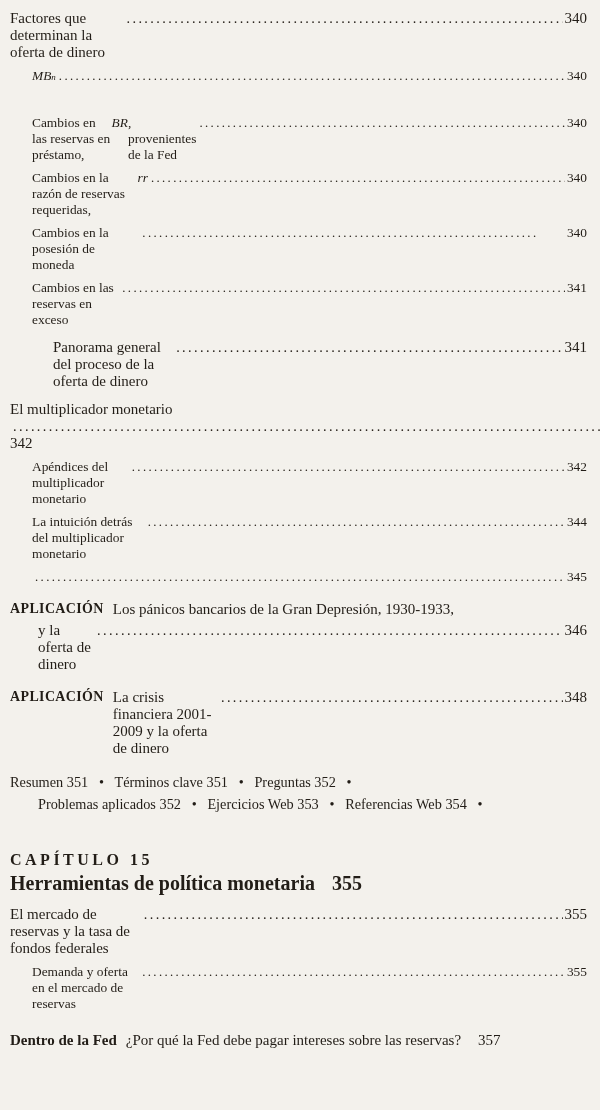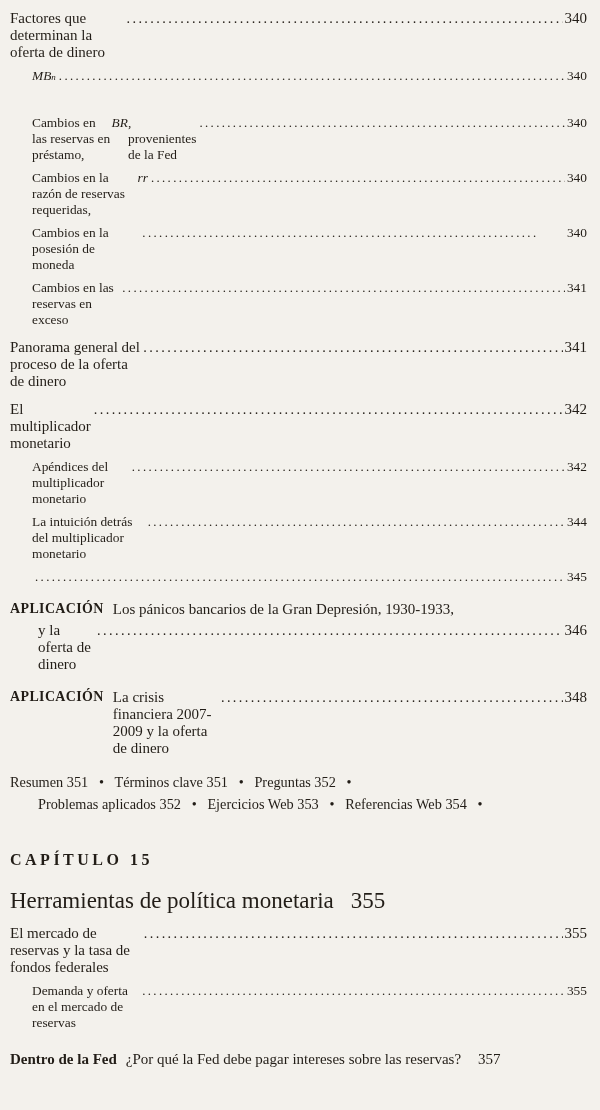--- a/index.html
+++ b/index.html
@@ -21,21 +21,21 @@
     content:"........................................................................................................................................................................";
     letter-spacing:2.4px;font-size:.95em;color:#2a241d;
   }
   .page{flex:0 0 auto}
   .inpage{margin-left:17px}
   .lvl0{font-size:15px}
   .lvl1{font-size:13.4px}
   .feat{font-size:15px}
   .sum{font-size:14.3px}
   .kicker{font-weight:bold;font-size:16px;letter-spacing:3.5px}
-  .chtitle{font-weight:normal;font-size:23px;margin-top:19px}
+  .chtitle{font-weight:bold;font-size:20px;margin-top:3px}
   .mt-sub{margin-top:7px}
   .mt-main{margin-top:11px}
   .mt-feat{margin-top:20px}
   .mt-app{margin-top:16px}
   .mt-sum{margin-top:17px}
   .mt-chap{margin-top:38px}
   .mt-cont{margin-top:4px}
   .mt-cont2{margin-top:5px}
 </style>
 </head>
@@ -69,26 +69,26 @@
     <div class="line lvl1 mt-sub" style="padding-left: 22px; gap: 28px;">
       <span class="t">Cambios en la posesión de moneda</span>
       <span class="leader"></span>
       <span class="page">340</span>
     </div>
     <div class="line lvl1 mt-sub" style="padding-left: 22px;">
       <span class="t">Cambios en las reservas en exceso</span>
       <span class="leader"></span>
       <span class="page">341</span>
     </div>
-    <div class="line lvl0 mt-main" style="padding-left: 0px;">
+    <div class="line lvl0 mt-main" style="padding-left: 0px; margin-left: 43px;">
       <span class="t">Panorama general del proceso de la oferta de dinero</span>
       <span class="leader"></span>
       <span class="page">341</span>
     </div>
-    <div class="line lvl0 mt-main" style="padding-left: 0px;">
+    <div class="line lvl0 mt-main" style="padding-left: 0px; flex-direction: column;">
       <span class="t">El multiplicador monetario</span>
       <span class="leader"></span>
       <span class="page">342</span>
     </div>
     <div class="line lvl1 mt-sub" style="padding-left: 22px;">
       <span class="t">Apéndices del multiplicador monetario</span>
       <span class="leader"></span>
       <span class="page">342</span>
     </div>
     <div class="line lvl1 mt-sub" style="padding-left: 22px;">
@@ -104,21 +104,21 @@
       <span class="lbl app">APLICACIÓN</span>
       <span class="t">Los pánicos bancarios de la Gran Depresión, 1930-1933,</span>
     </div>
     <div class="line lvl0 mt-cont" style="padding-left: 28px;">
       <span class="t">y la oferta de dinero</span>
       <span class="leader"></span>
       <span class="page">346</span>
     </div>
     <div class="line lvl0 mt-app" style="padding-left: 0px;">
       <span class="lbl app">APLICACIÓN</span>
-      <span class="t">La crisis financiera 2007-2009 y la oferta de dinero</span>
+      <span class="t">La crisis financiera 2001-2009 y la oferta de dinero</span>
       <span class="leader"></span>
       <span class="page">348</span>
     </div>
     <div class="line sum mt-sum" style="padding-left: 0px;">
       <span class="t">Resumen 351   •   Términos clave 351   •   Preguntas 352   •</span>
     </div>
     <div class="line sum mt-cont2" style="padding-left: 28px;">
       <span class="t">Problemas aplicados 352   •   Ejercicios Web 353   •   Referencias Web 354   •</span>
     </div>
     <div class="line kicker mt-chap" style="padding-left: 0px;">

